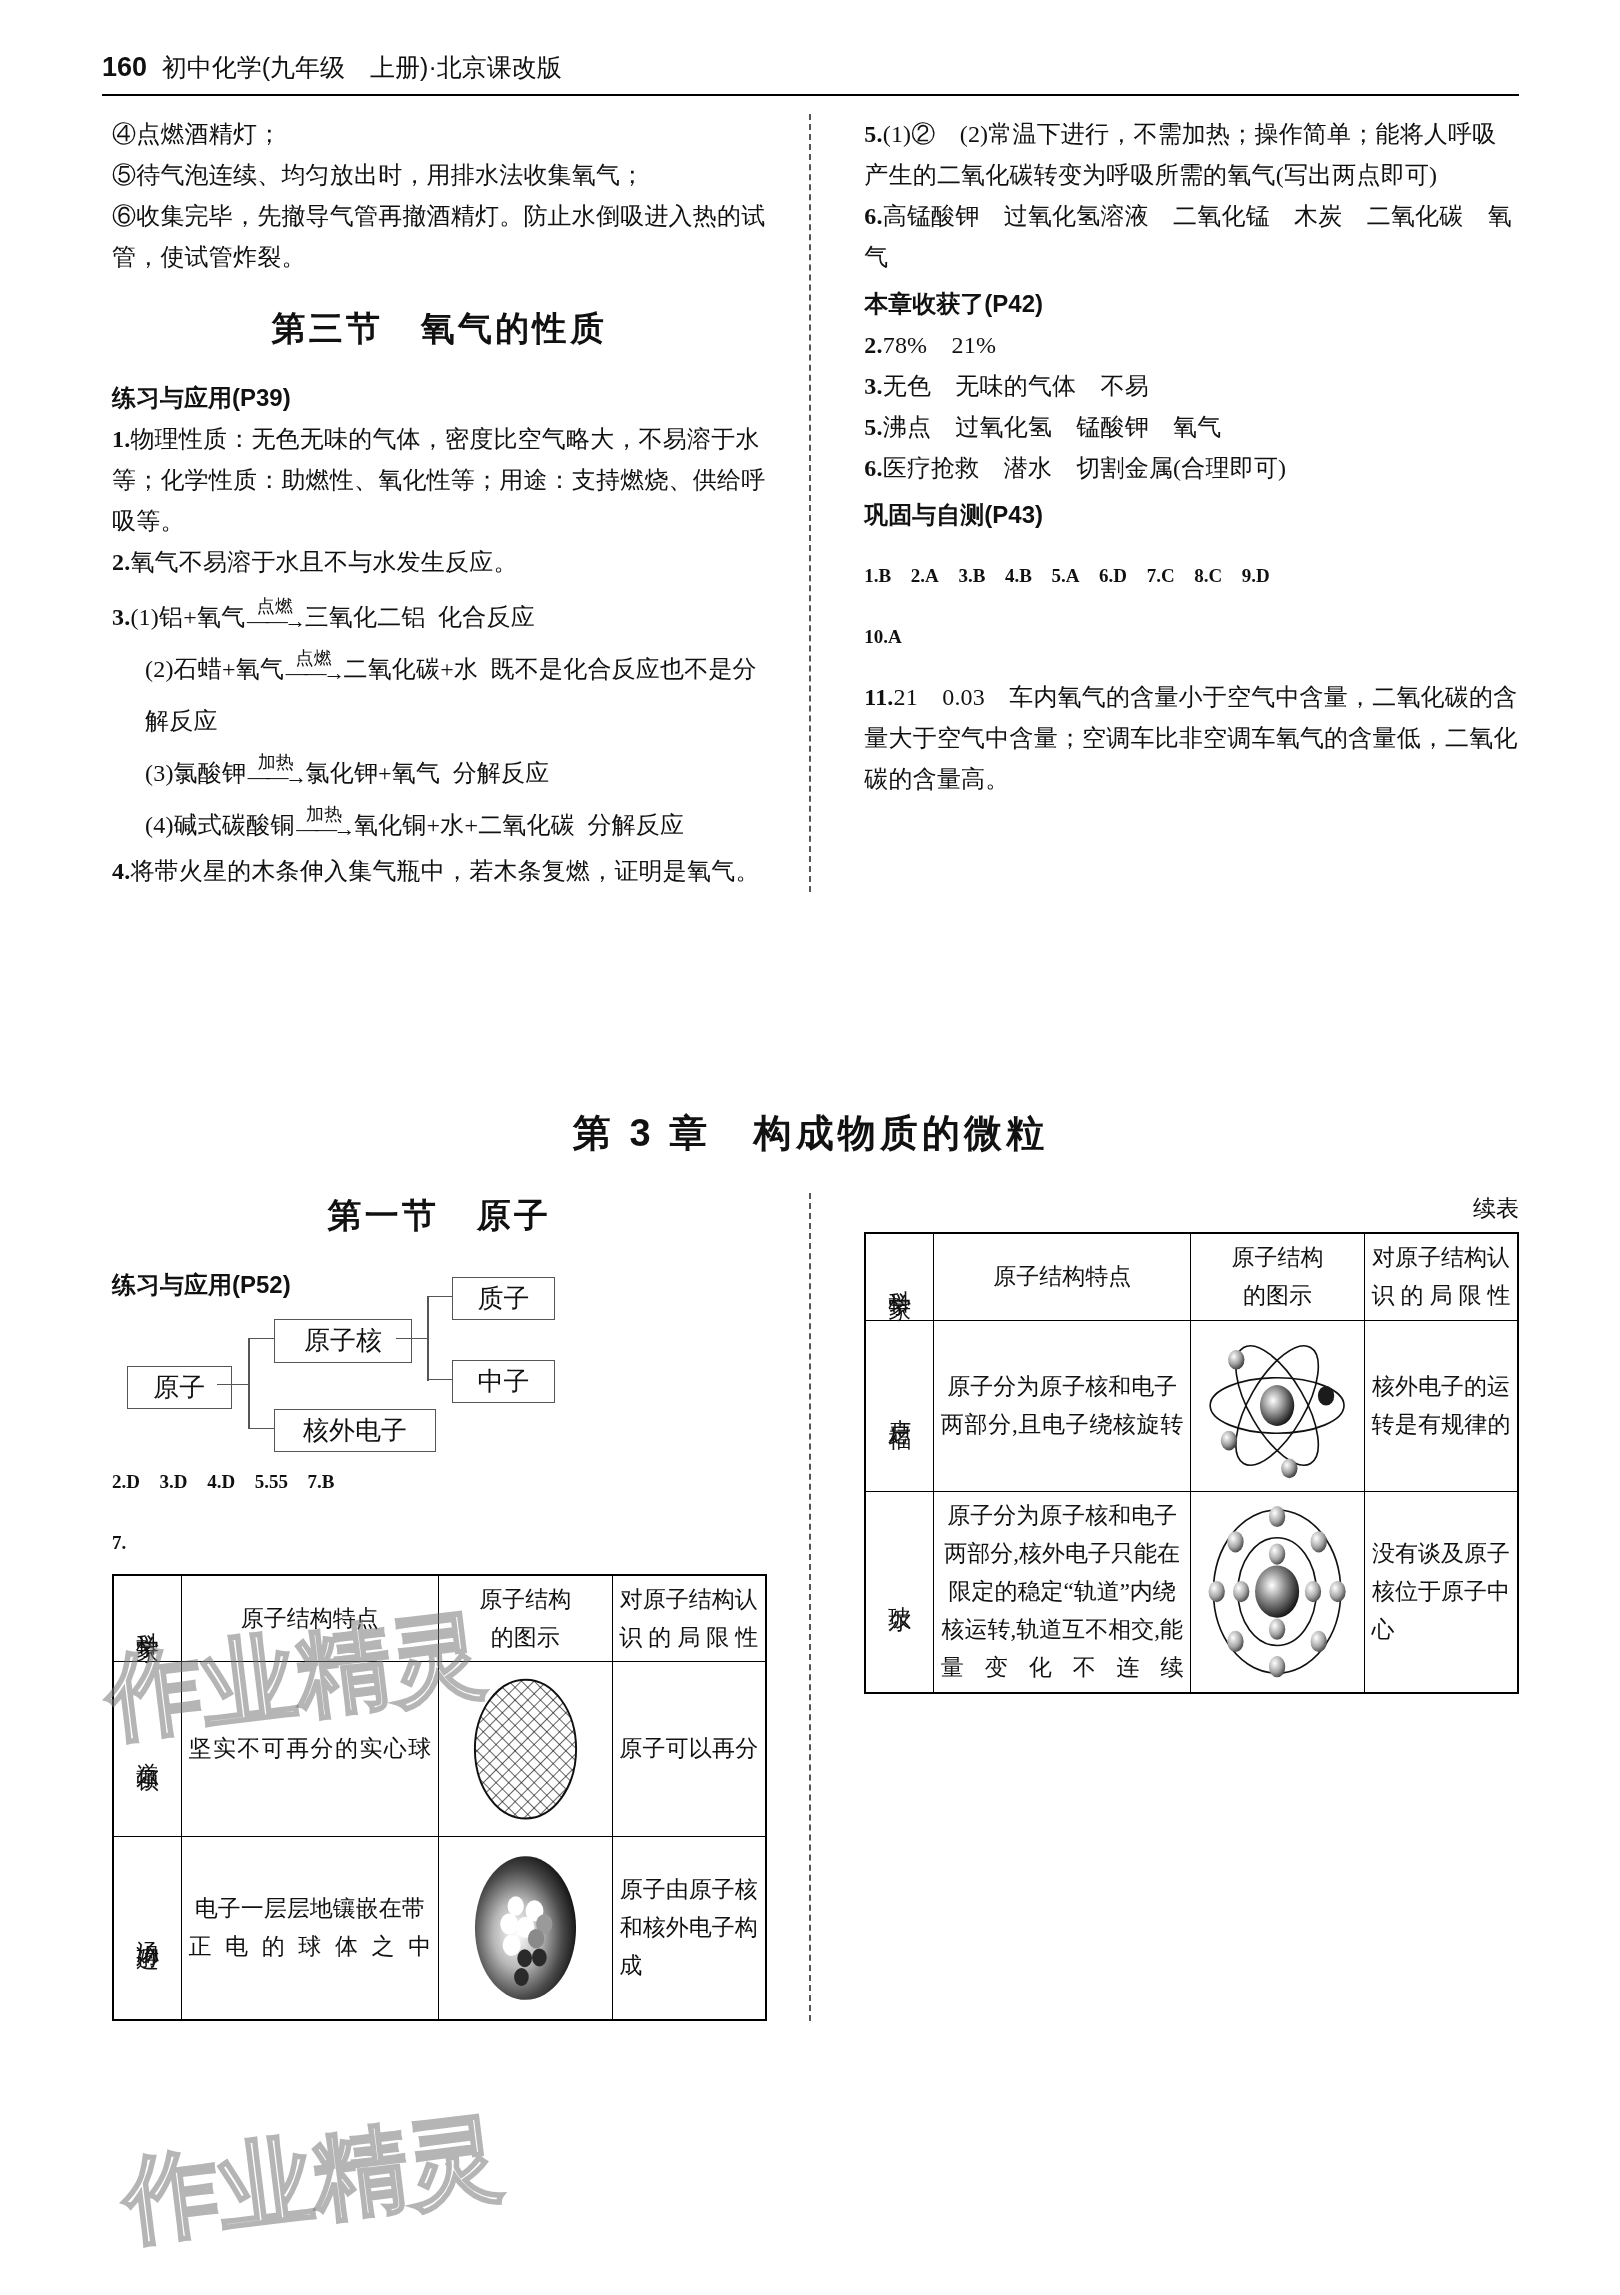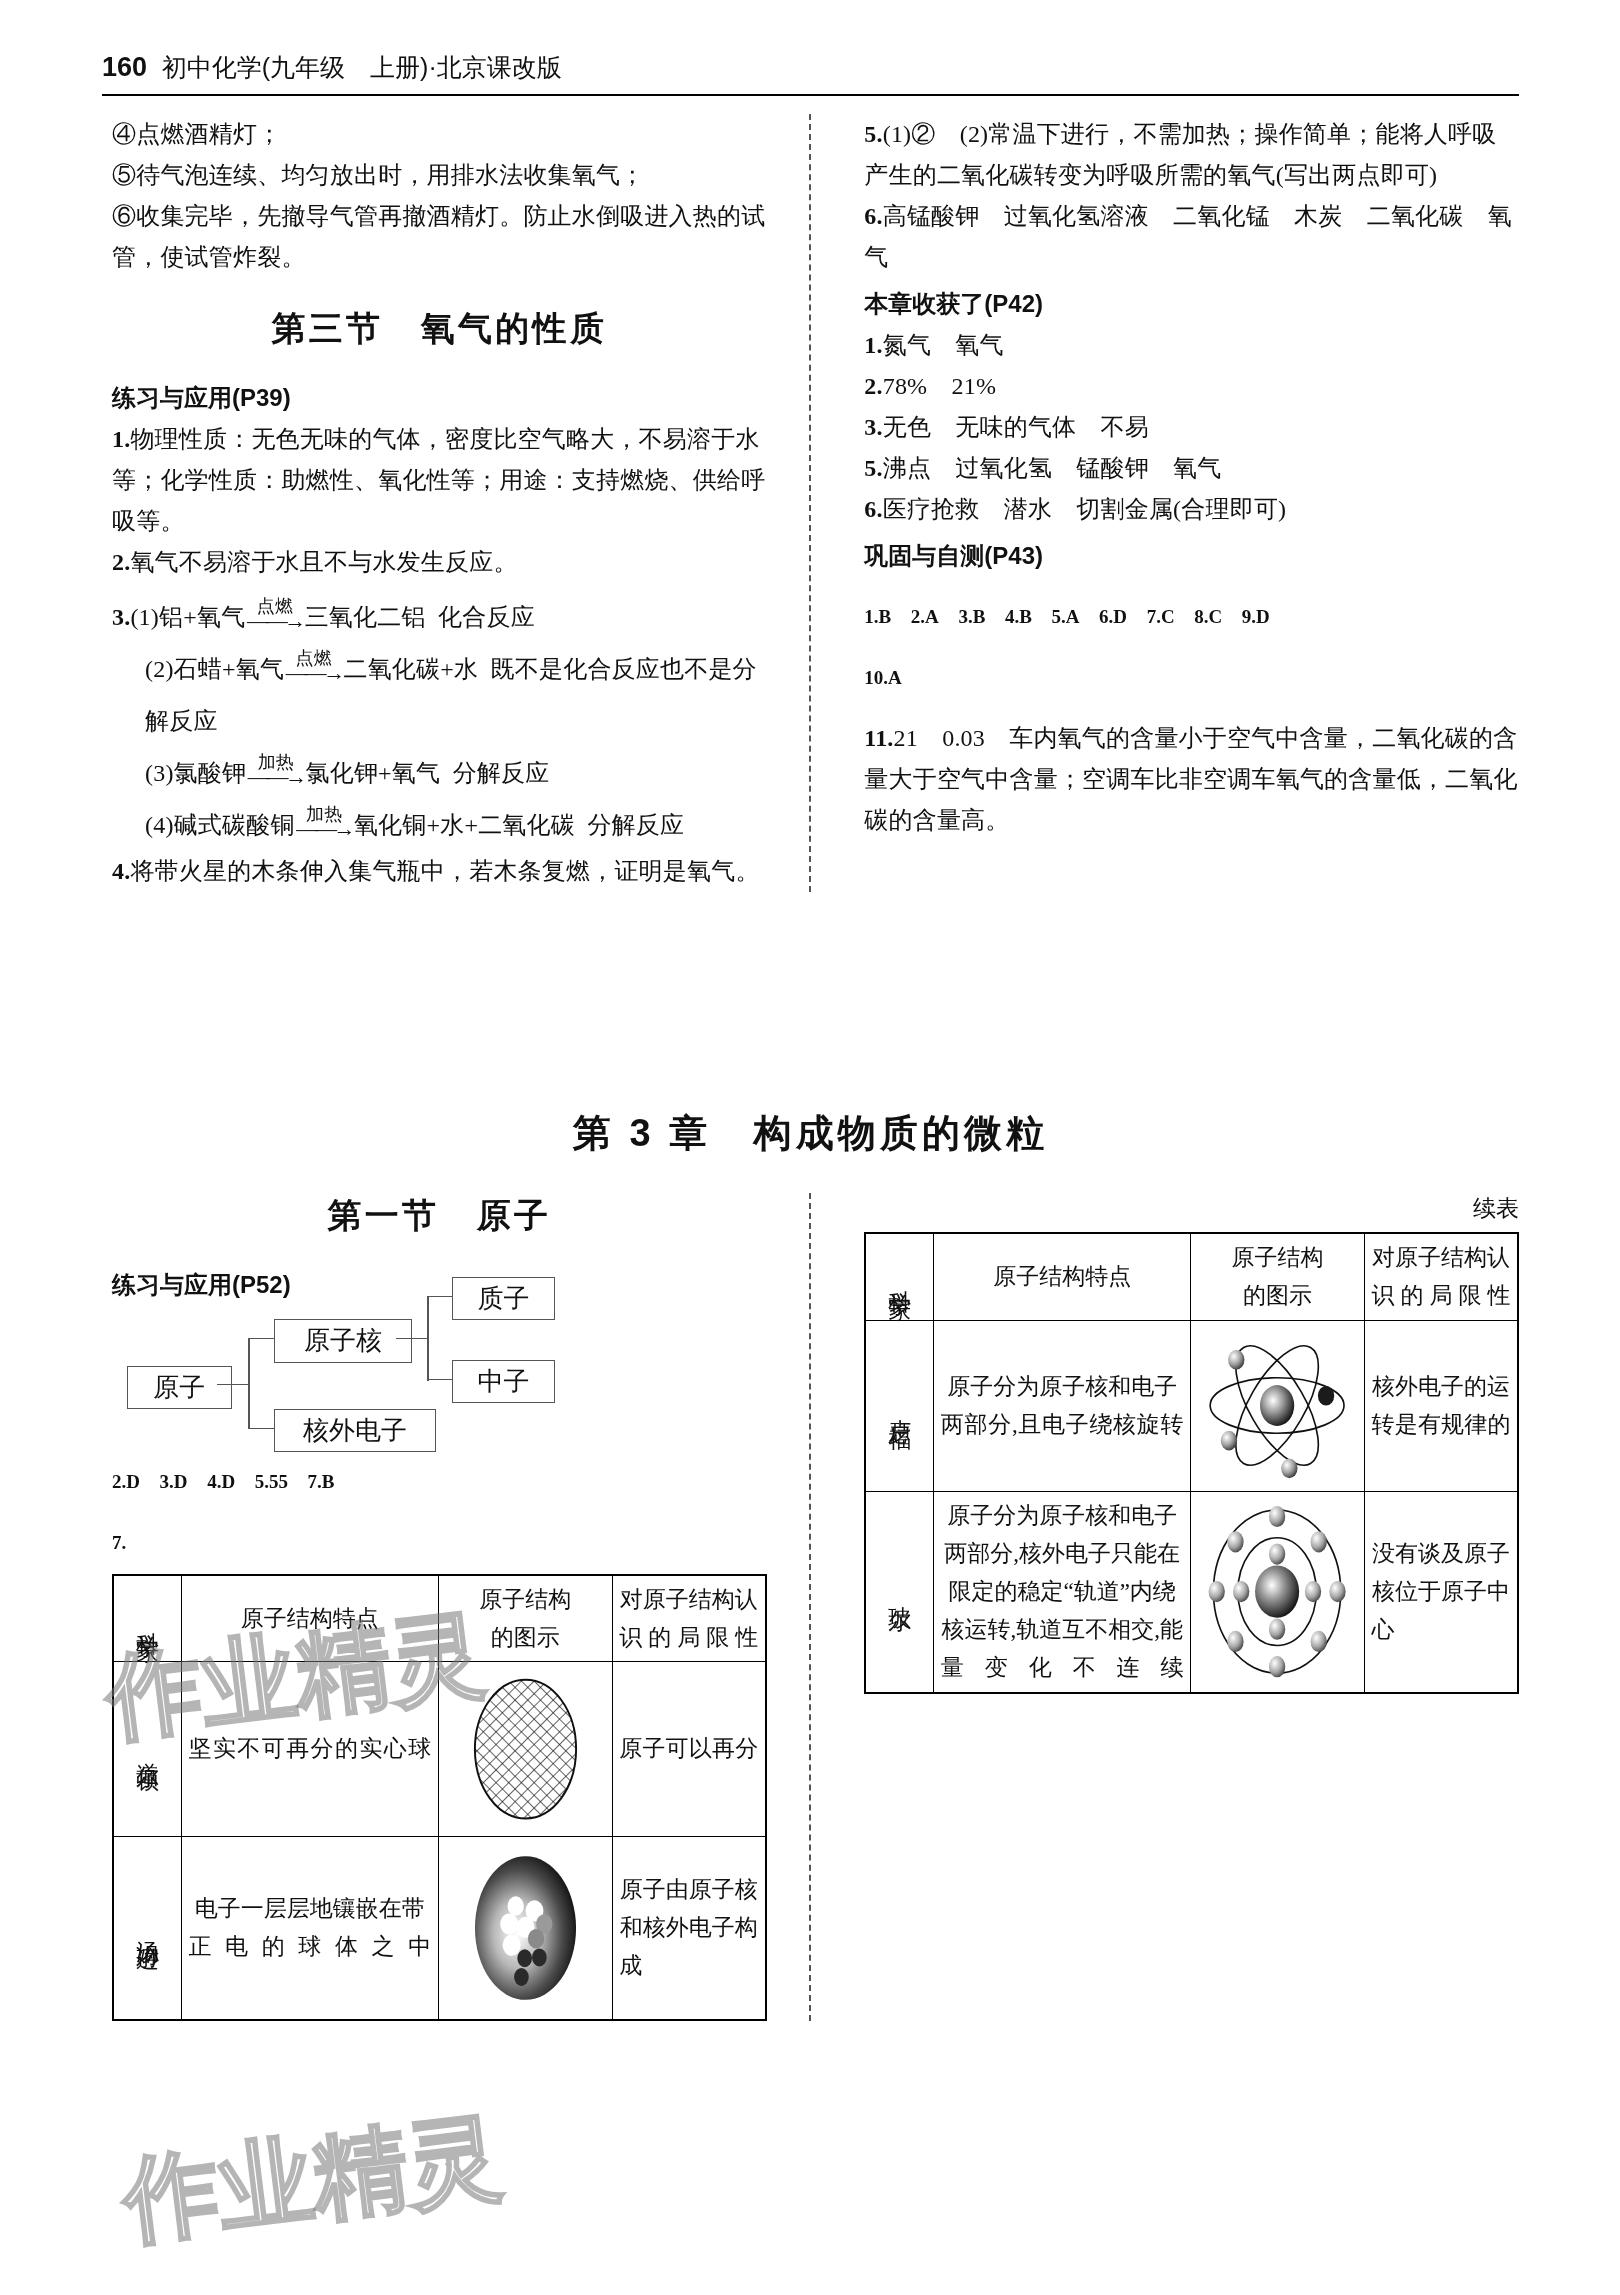--- a/index.html
+++ b/index.html
@@ -218,21 +218,20 @@
       <div class="divider"></div>
 
       <div class="col col-right">
 
         <p class="ln"><span class="qnum">5.</span><span>(1)②　(2)常温下进行，不需加热；操作简单；能将人呼吸产生的二氧化碳转变为呼吸所需的氧气(写出两点即可)</span></p>
 
         <p class="ln"><span class="qnum">6.</span><span>高锰酸钾　过氧化氢溶液　二氧化锰　木炭　二氧化碳　氧气</span></p>
 
         <div class="sec-head">本章收获了(P42)</div>
 
-        <p class="ln"><span class="qnum">1.</span><span>氮气　氧气</span></p>
         <p class="ln"><span class="qnum">2.</span><span>78%　21%</span></p>
         <p class="ln"><span class="qnum">3.</span><span>无色　无味的气体　不易</span></p>
         <p class="ln"><span class="qnum">5.</span><span>沸点　过氧化氢　锰酸钾　氧气</span></p>
         <p class="ln"><span class="qnum">6.</span><span>医疗抢救　潜水　切割金属(合理即可)</span></p>
 
         <div class="sec-head">巩固与自测(P43)</div>
 
         <p class="ans-row">
           <span>1.B</span><span>2.A</span><span>3.B</span><span>4.B</span><span>5.A</span><span>6.D</span><span>7.C</span><span>8.C</span><span>9.D</span>
         </p>

